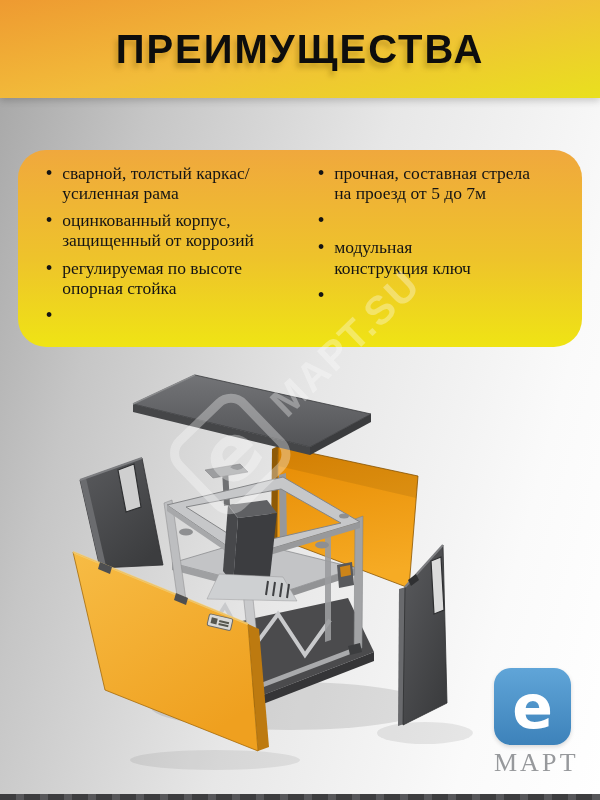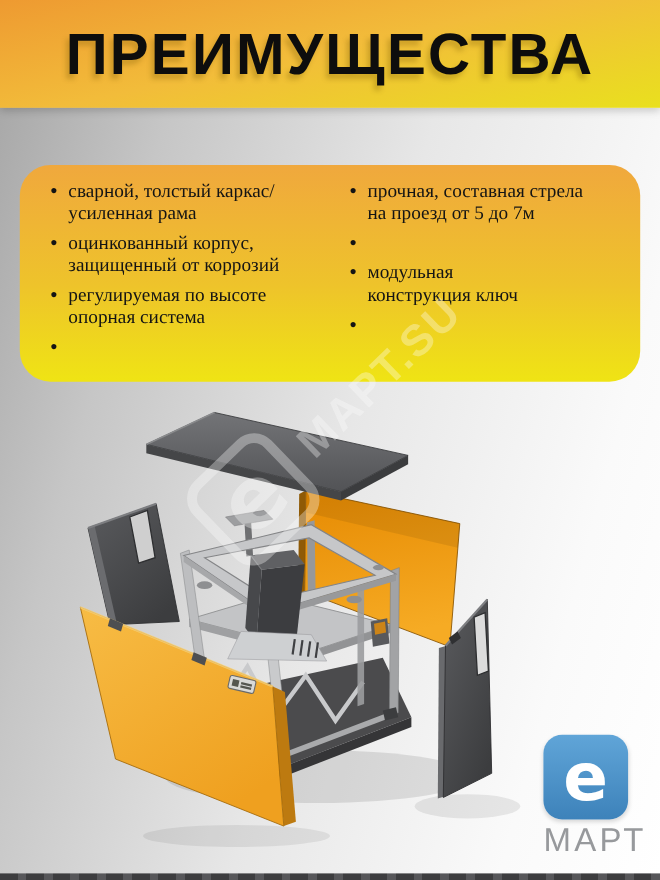--- a/index.html
+++ b/index.html
@@ -10,21 +10,21 @@
   }
   
   .title-band{
     position:absolute;top:0;left:0;right:0;height:98px;
     background:linear-gradient(168deg,#ee9a31 0%,#f2bc3a 48%,#e9e01e 100%);
     display:flex;align-items:center;justify-content:center;
     box-shadow:0 3px 7px rgba(0,0,0,.18);
     z-index:4;
   }
   .title{
-    font-size:53px;font-weight:800;color:#0d0d0d;letter-spacing:2px;
+    font-size:40px;font-weight:800;color:#0d0d0d;letter-spacing:2px;
     text-shadow:-3px 5px 5px rgba(120,90,0,.30);
     white-space:nowrap;
   }
   
   .panel{
     position:absolute;left:18px;top:150px;width:564px;height:197px;
     border-radius:28px;box-sizing:border-box;
     background:linear-gradient(180deg,#f0a83d 0%,#eec32b 55%,#efe414 100%);
     padding:13px 16px 8px 28px;display:flex;gap:24px;z-index:3;
   }
@@ -49,21 +49,21 @@
   .illustration{position:absolute;left:0;top:0;z-index:1;}
   
   .logo{position:absolute;left:494px;top:668px;width:78px;text-align:center;z-index:3;}
   .logo-tile{
     width:77px;height:77px;border-radius:17px;
     background:linear-gradient(180deg,#60a5d8 0%,#3d82ba 100%);
     display:flex;align-items:center;justify-content:center;
     box-shadow:0 2px 4px rgba(0,0,0,.15);
   }
   .logo-e{color:#fff;font-size:60px;font-weight:bold;line-height:.9;font-family:"DejaVu Sans",sans-serif;}
-  .logo-caption{margin-top:3px;font-size:30px;letter-spacing:3px;color:#97999c;font-weight:400;}
+  .logo-caption{margin-top:3px;font-size:26px;letter-spacing:3px;color:#97999c;font-weight:400;font-family:Liberation Serif, serif;}
   
   .bottom-strip{
     position:absolute;left:0;right:0;bottom:0;height:6px;z-index:6;
     background:repeating-linear-gradient(90deg,#3d3d3f 0 16px,#57575a 16px 24px);
   }
 </style>
 </head>
 <body>
 
 <div class="poster">
@@ -80,21 +80,21 @@
 усиленная рама</span>
         </li>
       <li class="item">
           <span class="dot">•</span>
           <span class="txt">оцинкованный корпус,
 защищенный от коррозий</span>
         </li>
       <li class="item">
           <span class="dot">•</span>
           <span class="txt">регулируемая по высоте
-опорная система</span>
+опорная стойка</span>
         </li>
       <li class="item">
           <span class="dot">•</span>
         </li>
     </ul>
     <ul class="col">
       <li class="item">
           <span class="dot">•</span>
           <span class="txt">прочная, составная стрела
 на проезд от 5 до 7м</span>

